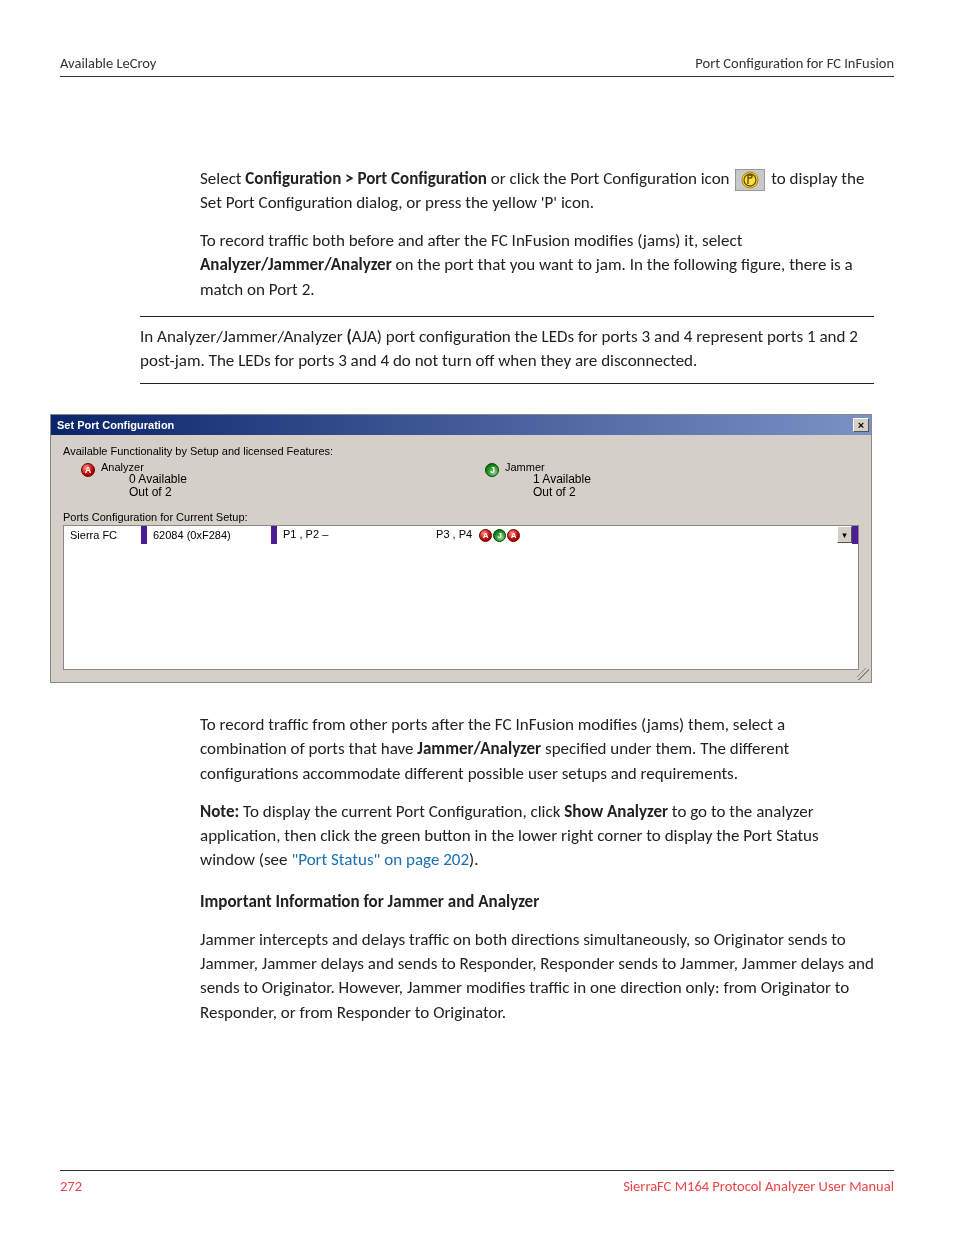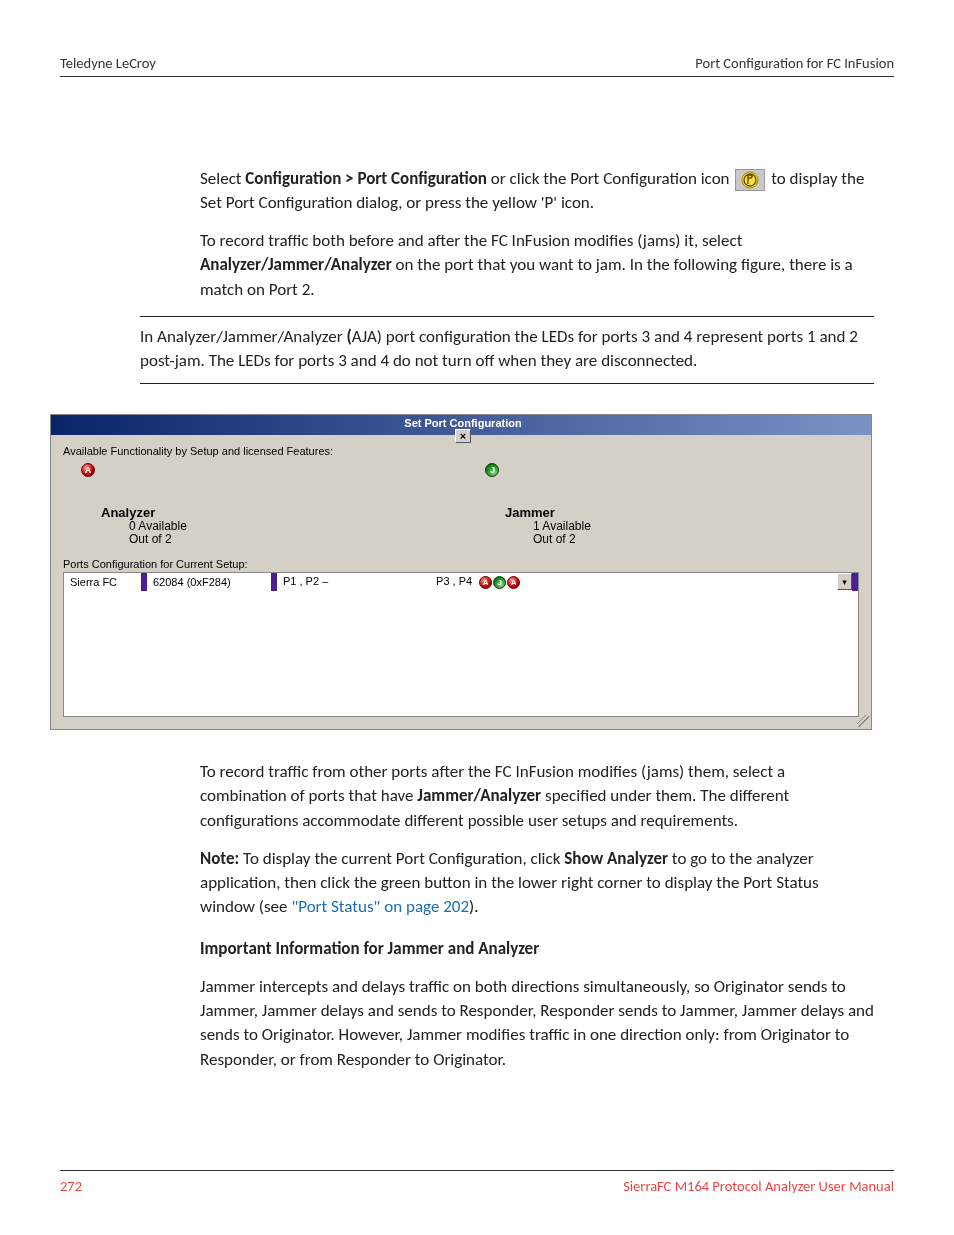--- a/index.html
+++ b/index.html
@@ -65,21 +65,20 @@
   .titlebar {
     background: linear-gradient(to right, #0a246a 0%, #7a92c5 100%);
     color: #fff;
     font-weight: bold;
     font-size: 11px;
     display: flex;
     align-items: center;
     justify-content: space-between;
     padding: 2px 2px 2px 6px;
     height: 20px;
-    flex-direction: column;
   }
   .titlebar .close {
     width: 16px; height: 14px;
     background: #d4d0c8;
     border: 1px solid #fff;
     border-right-color:#555; border-bottom-color:#555;
     color:#000; font-size:11px; line-height:12px; text-align:center;
     font-family: Arial, sans-serif;
     font-weight: bold;
   }
@@ -103,21 +102,21 @@
   .func-item { width: 50%; display:flex; align-items:flex-start; gap:6px; padding: 2px 6px 8px 24px;}
   .badge-a, .badge-j {
     width: 14px; height:14px; border-radius:50%;
     display:inline-flex; align-items:center; justify-content:center;
     font-size:9px; font-weight:bold; color:#fff; flex-shrink:0;
     position:relative; top:2px;
   }
   .badge-a { background: radial-gradient(circle at 35% 30%, #ff928a, #c00000 60%, #600); border:1px solid #600;}
   .badge-j { background: radial-gradient(circle at 35% 30%, #8ccf8c, #1a8c1a 60%, #064006); border:1px solid #064006; transform: rotate(180deg);}
   .badge-j span{ transform: rotate(180deg); display:block;}
-  .func-text .t { font-weight:bold; font-size:13px;margin-top:44px;}
+  .func-text .t { font-weight:normal; font-size:11px;}
   .func-text .s { font-size:12px; line-height:1.1;margin-left:28px;}
   .tbl {
     border: 1px solid #888;
     background:#fff;
     margin: 0 6px 6px 6px;
     height: 145px;
   }
   .tbl table{ width:100%; border-collapse:collapse; font-size:11px;}
   .tbl th{
     background:#d4d0c8;
@@ -161,21 +160,21 @@
     position:absolute; bottom:40px; left:60px; right:60px;
     display:flex; justify-content:space-between;
     font-size:14.5px; color:#ef4444;
     border-top:1px solid #333; padding-top:6px;
   }
 </style>
 </head>
 <body>
 
 <div class="header-row">
-  <span>Teledyne LeCroy</span>
+  <span>Available LeCroy</span>
   <span>Port Configuration for FC InFusion</span>
 </div>
 
 <div class="content">
   <p>
     <span>Select </span><strong>Configuration &gt; Port Configuration</strong><span> or click the Port Configuration icon </span><span class="p-icon">
         <svg width="18" height="18" viewBox="0 0 18 18">
           <circle cx="9" cy="9" r="8" fill="#f7e04a" stroke="#b08a00" stroke-width="1"></circle>
           <circle cx="9" cy="9" r="6" fill="none" stroke="#6b4f00" stroke-width="1.3"></circle>
           <path d="M7 13 V5.5 Q7 4 9 4 Q11 4 11 5.5 Q11 7 9 7 H7" fill="none" stroke="#6b4f00" stroke-width="1.4"></path>

